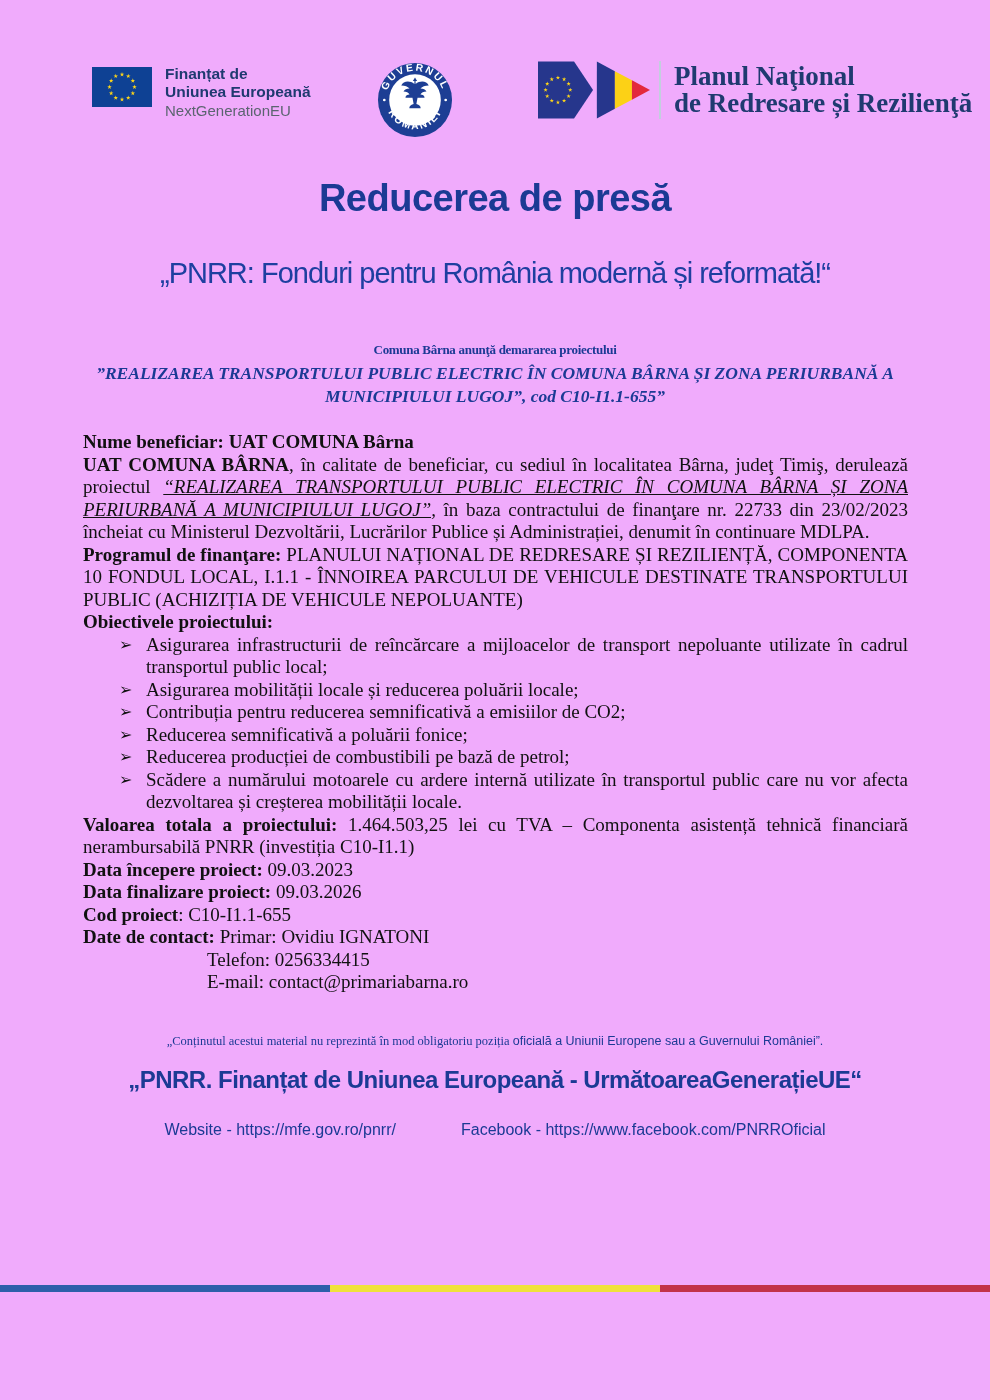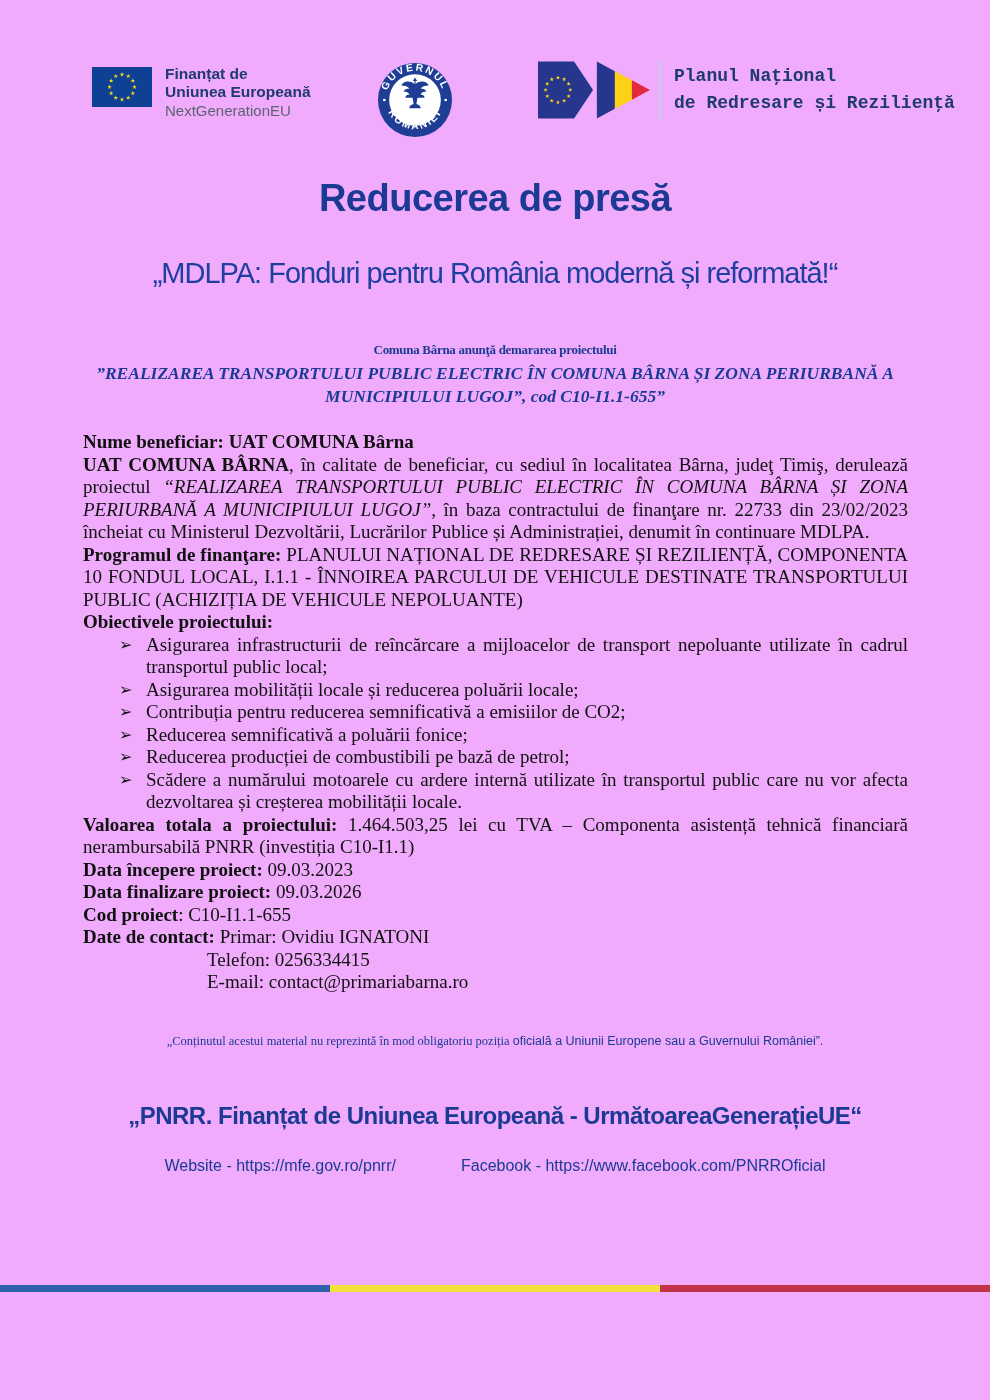--- a/index.html
+++ b/index.html
@@ -14,22 +14,22 @@
   .eu-logo { position:absolute; left:92px; top:67px; display:flex; align-items:flex-start; }
   .eu-logo svg { display:block; }
   .eu-logo .txt { margin-left:13px; font-family:"Liberation Sans", sans-serif; margin-top:-2px; }
   .eu-logo .txt .b { font-weight:bold; font-size:15.5px; line-height:18px; color:#1f3a70; }
   .eu-logo .txt .n { font-size:15px; line-height:19px; color:#5b6470; }
   .gov-seal { position:absolute; left:377px; top:62px; }
   .pnrr-logo { position:absolute; left:538px; top:58px; display:flex; align-items:center; }
   .pnrr-logo svg { display:block; }
   .pnrr-text {
     margin-left:9px; padding-left:13px; border-left:2px solid #c3cede;
-    font-family:Liberation Mono, monospace; font-weight:bold;
-    font-size:18px; line-height:27px; color:#1f3a70; padding-top:2px; padding-bottom:2px;
+    font-family:Liberation Serif, serif; font-weight:bold;
+    font-size:27px; line-height:27px; color:#1f3a70; padding-top:2px; padding-bottom:2px;
   }
   
   .doc-title {
     margin-top:16px; text-align:center; font-family:"Liberation Sans", sans-serif;
     font-weight:bold; font-size:38px; line-height:44px; color:#1b3a94; letter-spacing:-0.5px;
   }
   .doc-subtitle {
     margin-top:36px; text-align:center; font-family:"Liberation Sans", sans-serif;
     font-size:29px; line-height:34px; color:#1e3fa0; letter-spacing:-1px;
   }
@@ -42,33 +42,33 @@
     font-weight:bold; font-style:italic; font-size:17.5px; line-height:23px; color:#1b3a94;
     padding:0 70px;
   }
   
   .body-text {
     margin-top:23px; padding:0 82px 0 83px;
     font-size:19px; line-height:22.5px; text-align:justify;
   }
   .body-text p { margin:0; }
   .b { font-weight:bold; }
-  .i { font-style:italic; }
+  .i { font-style:italic;text-decoration:underline; }
   .bullet { display:flex; }
   .bullet .mk { flex:0 0 27px; margin-left:36px; font-size:16px; }
   .bullet .tx { flex:1; text-align:justify; }
   .indent { padding-left:124px; }
   
   .disclaimer {
     margin-top:39px; text-align:center; font-size:12.5px; line-height:16px; color:#1b3a94;
   }
   .disclaimer .serif { font-family:"Liberation Serif", serif; }
   .disclaimer .sans  { font-family:"Liberation Sans", sans-serif; }
   .slogan {
-    margin-top:52px; text-align:center; font-family:"Liberation Sans", sans-serif;
+    margin-top:16px; text-align:center; font-family:"Liberation Sans", sans-serif;
     font-weight:bold; font-size:24px; line-height:30px; color:#1b3a94; letter-spacing:-0.5px;
   }
   .links {
     margin-top:25px; display:flex; justify-content:center; gap:65px;
     font-family:"Liberation Sans", sans-serif; font-size:16px; line-height:20px; color:#1b3a94;
   }
   .links span { white-space:nowrap; }
   .tricolor { position:absolute; left:0; top:1285px; width:990px; height:7px; display:flex; }
   .tricolor div { flex:1; height:100%; }
 </style>
@@ -149,21 +149,21 @@
         <polygon points="99,20.8 118,31 99,41.2" fill="#e3293b"></polygon>
       </svg>
       <div class="pnrr-text">
         <div>Planul Naţional</div>
         <div>de Redresare și Rezilienţă</div>
       </div>
     </div>
   </div>
 
   <div class="doc-title">Reducerea de presă</div>
-  <div class="doc-subtitle">„MDLPA: Fonduri pentru România modernă și reformată!“</div>
+  <div class="doc-subtitle">„PNRR: Fonduri pentru România modernă și reformată!“</div>
   <div class="ann-heading">Comuna Bârna anunţă demararea proiectului</div>
   <div class="ann-title">”REALIZAREA TRANSPORTULUI PUBLIC ELECTRIC ÎN COMUNA BÂRNA ȘI ZONA PERIURBANĂ A MUNICIPIULUI LUGOJ”, cod C10-I1.1-655”</div>
 
   <div class="body-text">
     <p><span class="b">Nume beneficiar: UAT COMUNA Bârna</span></p>
     <p><span class="b">UAT COMUNA  BÂRNA</span><span>, în calitate de beneficiar, cu sediul în localitatea Bârna, judeţ Timiş, derulează proiectul </span><span class="i">“REALIZAREA TRANSPORTULUI PUBLIC ELECTRIC ÎN COMUNA BÂRNA ȘI ZONA PERIURBANĂ A MUNICIPIULUI LUGOJ”,</span><span> în baza contractului de finanţare nr. 22733 din 23/02/2023 încheiat cu Ministerul Dezvoltării, Lucrărilor Publice și Administrației, denumit în continuare MDLPA.</span></p>
     <p><span class="b">Programul de finanţare:</span><span> PLANULUI NAȚIONAL DE REDRESARE ȘI REZILIENȚĂ, COMPONENTA 10 FONDUL LOCAL, I.1.1 - ÎNNOIREA PARCULUI DE VEHICULE DESTINATE TRANSPORTULUI PUBLIC (ACHIZIȚIA DE VEHICULE NEPOLUANTE)</span></p>
     <p><span class="b">Obiectivele proiectului:</span></p>
 
     <div class="bullet">

